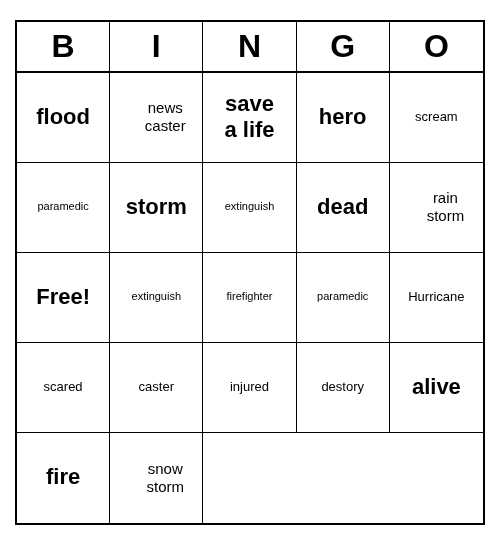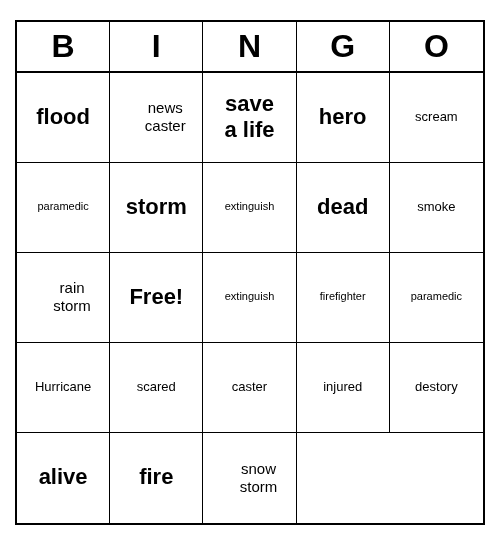--- a/index.html
+++ b/index.html
@@ -124,23 +124,20 @@
       <div class="bingo-cell">
         <span class="size-large">storm</span>
       </div>
       <div class="bingo-cell">
         <span class="size-xsmall">extinguish</span>
       </div>
       <div class="bingo-cell">
         <span class="size-large">dead</span>
       </div>
       <div class="bingo-cell">
-        <span class="size-small">smoke</span>
-      </div>
-      <div class="bingo-cell">
         <span class="size-medium">rain<br>storm</span>
       </div>
       <div class="bingo-cell">
         <span class="size-large">Free!</span>
       </div>
       <div class="bingo-cell">
         <span class="size-xsmall">extinguish</span>
       </div>
       <div class="bingo-cell">
         <span class="size-xsmall">firefighter</span>

